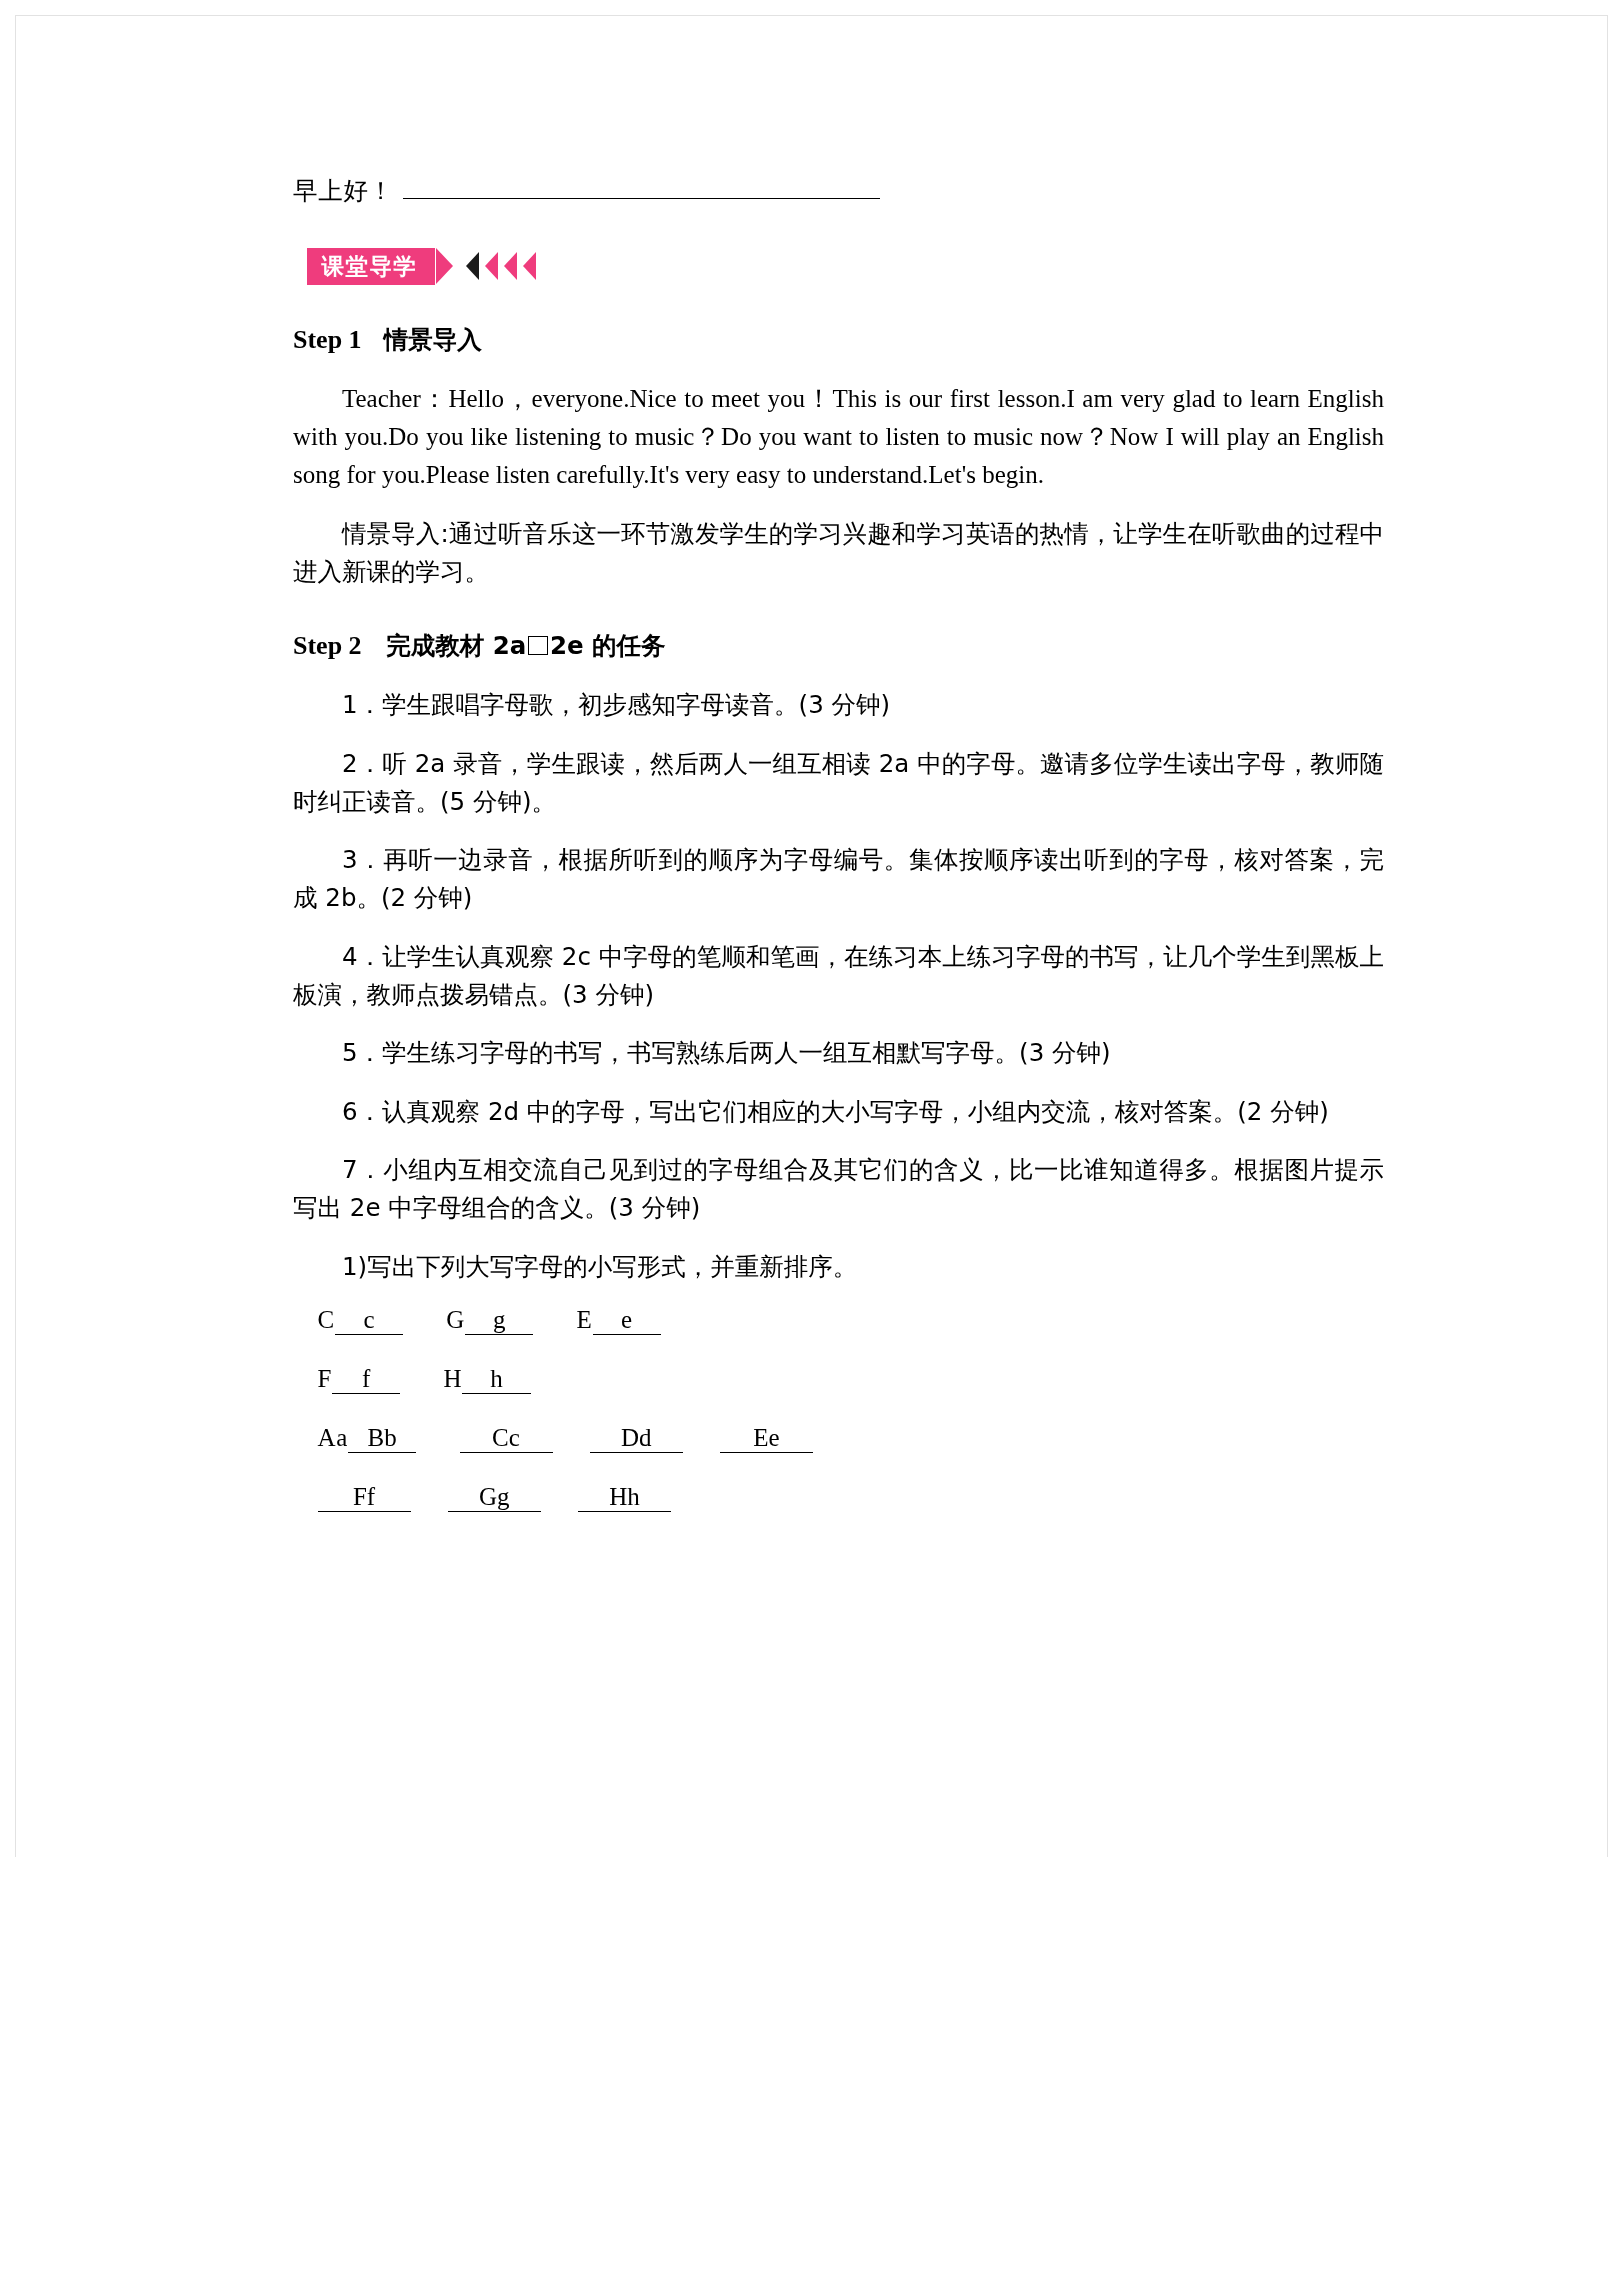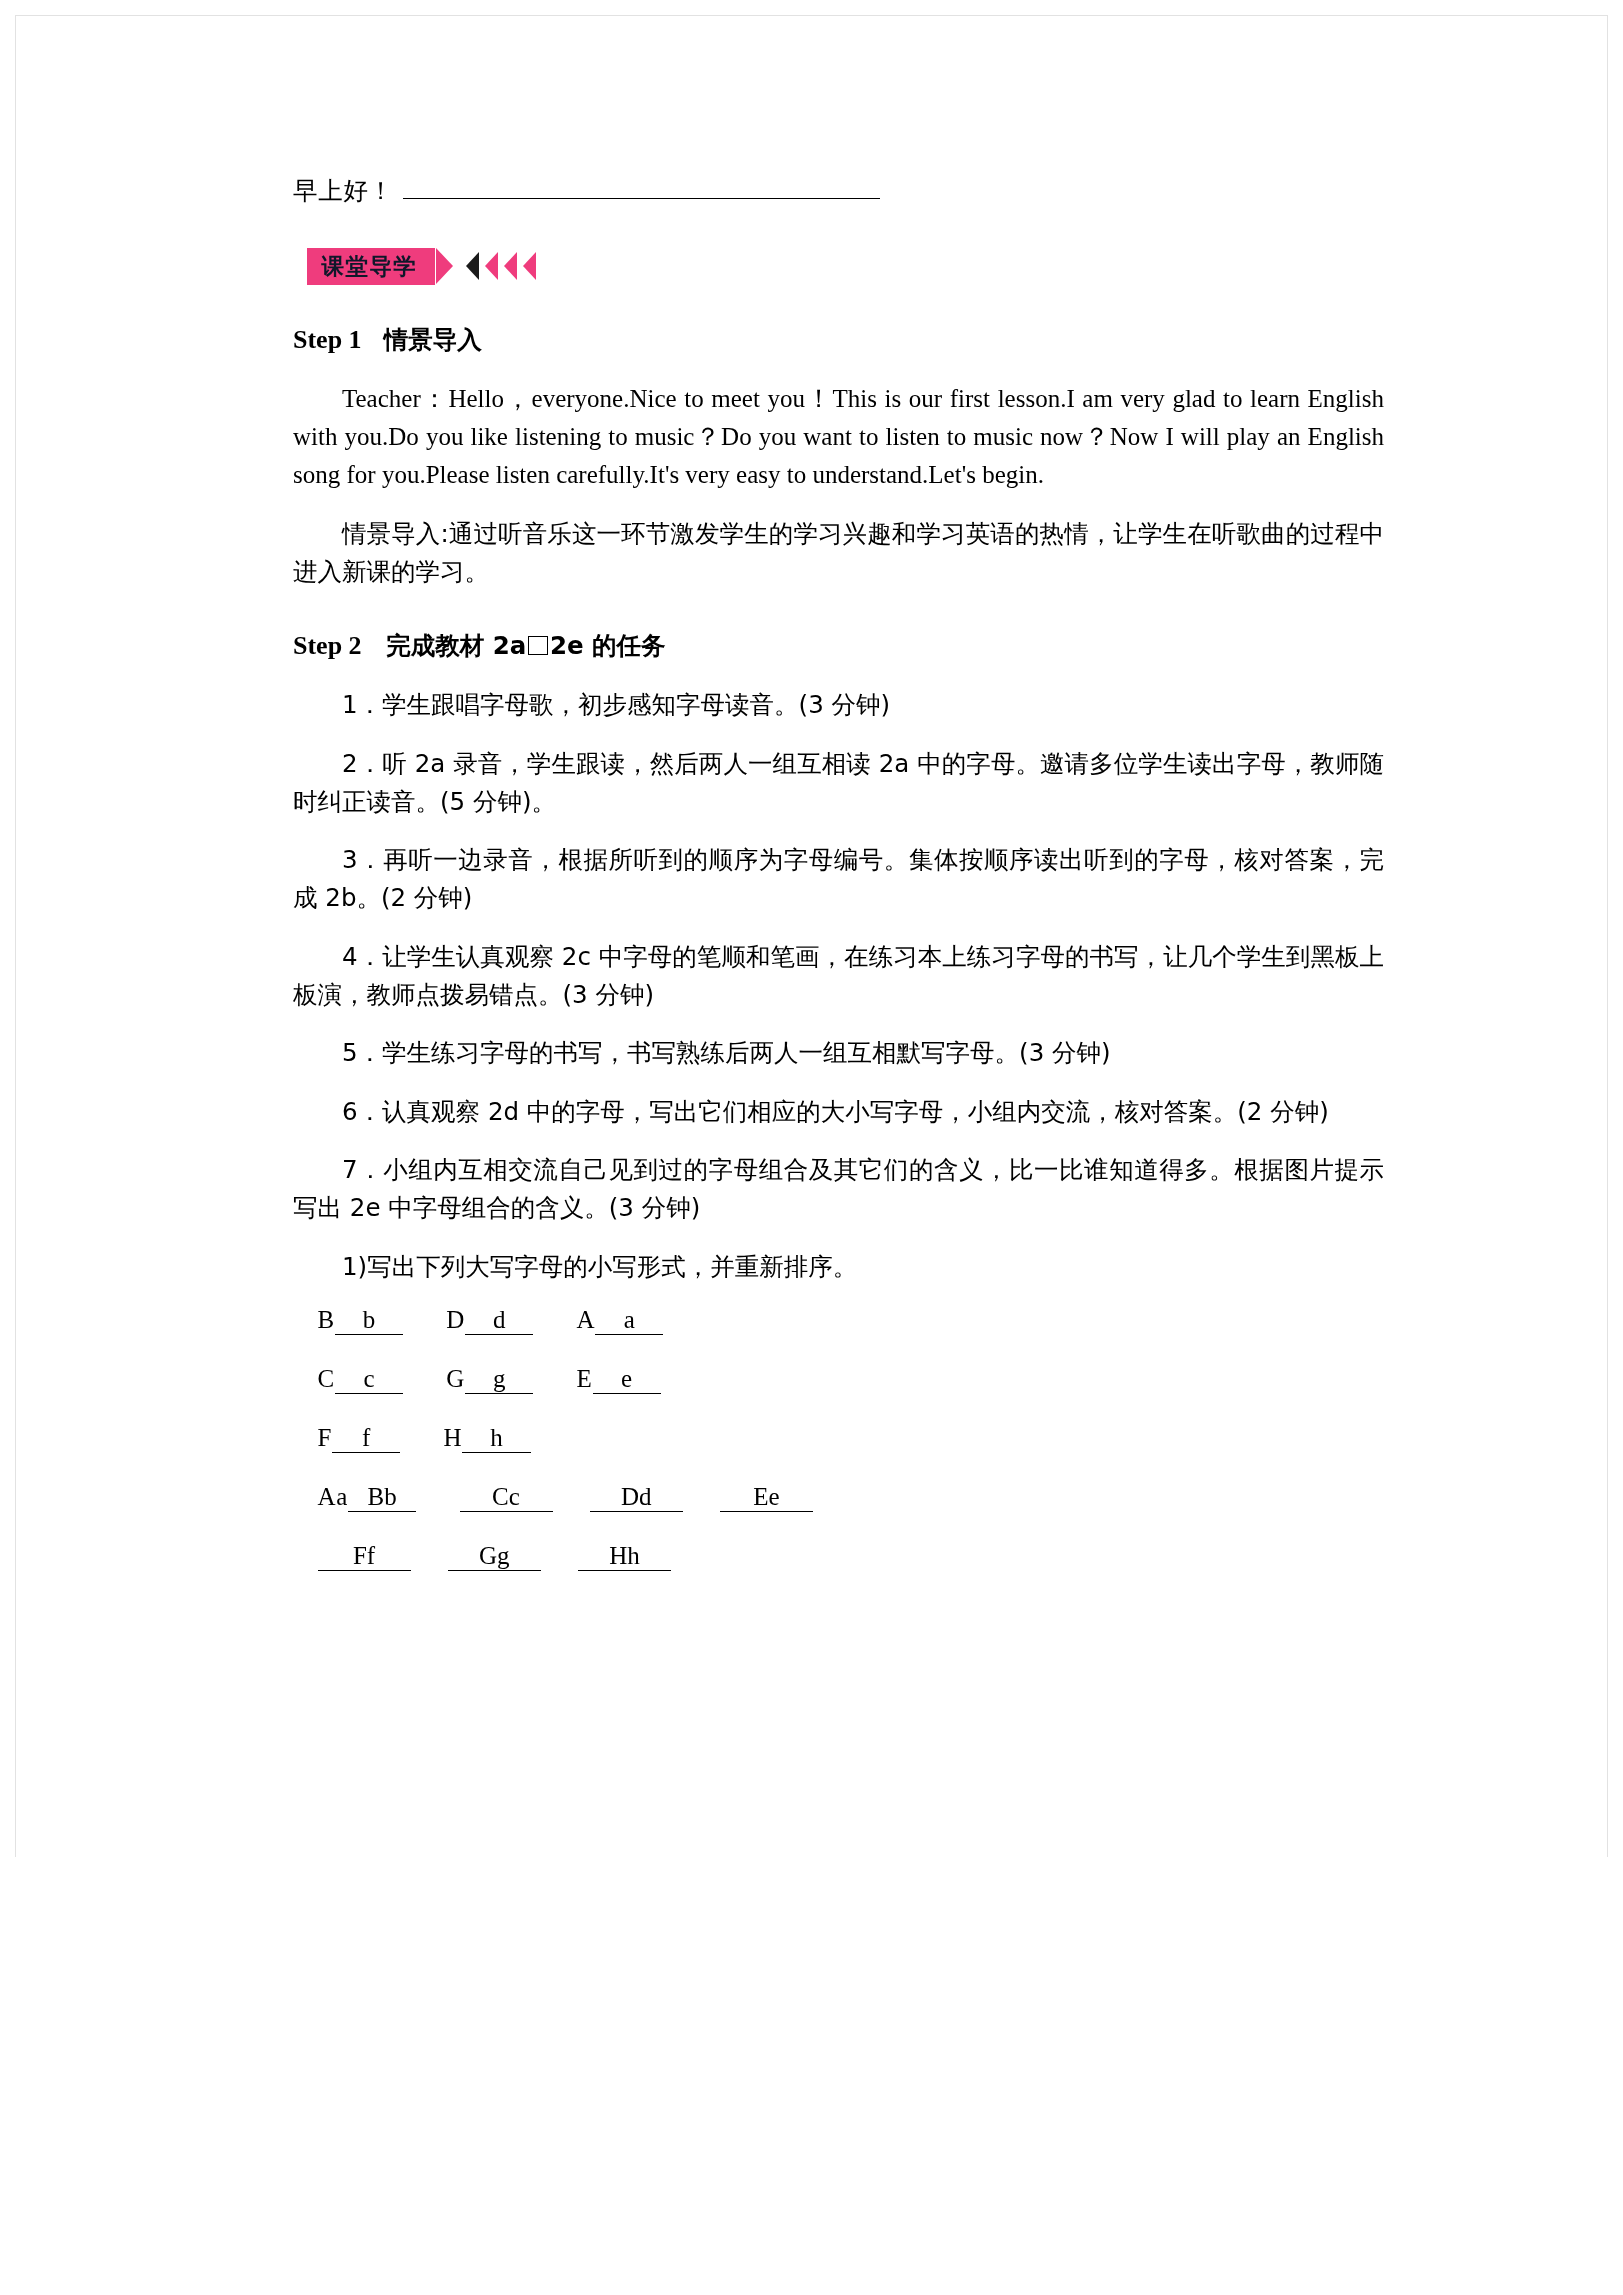--- a/index.html
+++ b/index.html
@@ -59,21 +59,21 @@
 
   
   .banner {
     display: flex;
     align-items: center;
     margin: 33px 0 37px 13.6px;
   }
   .banner-label {
     position: relative;
     background: #ef3c7d;
-    color: #0f172a;
+    color: #ffffff;
     font-family: "DejaVu Sans", sans-serif;
     font-weight: bold;
     font-size: 22.5px;
     letter-spacing: 1.4px;
     padding: 6.1px 17.7px 6.1px 15px;
     line-height: 1.1;
   }
   .banner-label::after {
     content: "";
     position: absolute;
@@ -219,25 +219,20 @@
     <p class="cn indent">1．学生跟唱字母歌，初步感知字母读音。(3 分钟)</p>
     <p class="cn indent">2．听 2a 录音，学生跟读，然后两人一组互相读 2a 中的字母。邀请多位学生读出字母，教师随时纠正读音。(5 分钟)。</p>
     <p class="cn indent">3．再听一边录音，根据所听到的顺序为字母编号。集体按顺序读出听到的字母，核对答案，完成 2b。(2 分钟)</p>
     <p class="cn indent">4．让学生认真观察 2c 中字母的笔顺和笔画，在练习本上练习字母的书写，让几个学生到黑板上板演，教师点拨易错点。(3 分钟)</p>
     <p class="cn indent">5．学生练习字母的书写，书写熟练后两人一组互相默写字母。(3 分钟)</p>
     <p class="cn indent">6．认真观察 2d 中的字母，写出它们相应的大小写字母，小组内交流，核对答案。(2 分钟)</p>
     <p class="cn indent">7．小组内互相交流自己见到过的字母组合及其它们的含义，比一比谁知道得多。根据图片提示写出 2e 中字母组合的含义。(3 分钟)</p>
 
     <p class="cn indent">1)写出下列大写字母的小写形式，并重新排序。</p>
 
-    <div class="answer-row">
-      <span class="ans"><span class="cap">B</span><span class="fill">b</span></span>
-      <span class="ans"><span class="cap">D</span><span class="fill">d</span></span>
-      <span class="ans"><span class="cap">A</span><span class="fill">a</span></span>
-    </div>
 
     <div class="answer-row">
       <span class="ans"><span class="cap">C</span><span class="fill">c</span></span>
       <span class="ans"><span class="cap">G</span><span class="fill">g</span></span>
       <span class="ans"><span class="cap">E</span><span class="fill">e</span></span>
     </div>
 
     <div class="answer-row">
       <span class="ans"><span class="cap">F</span><span class="fill">f</span></span>
       <span class="ans"><span class="cap">H</span><span class="fill">h</span></span>

